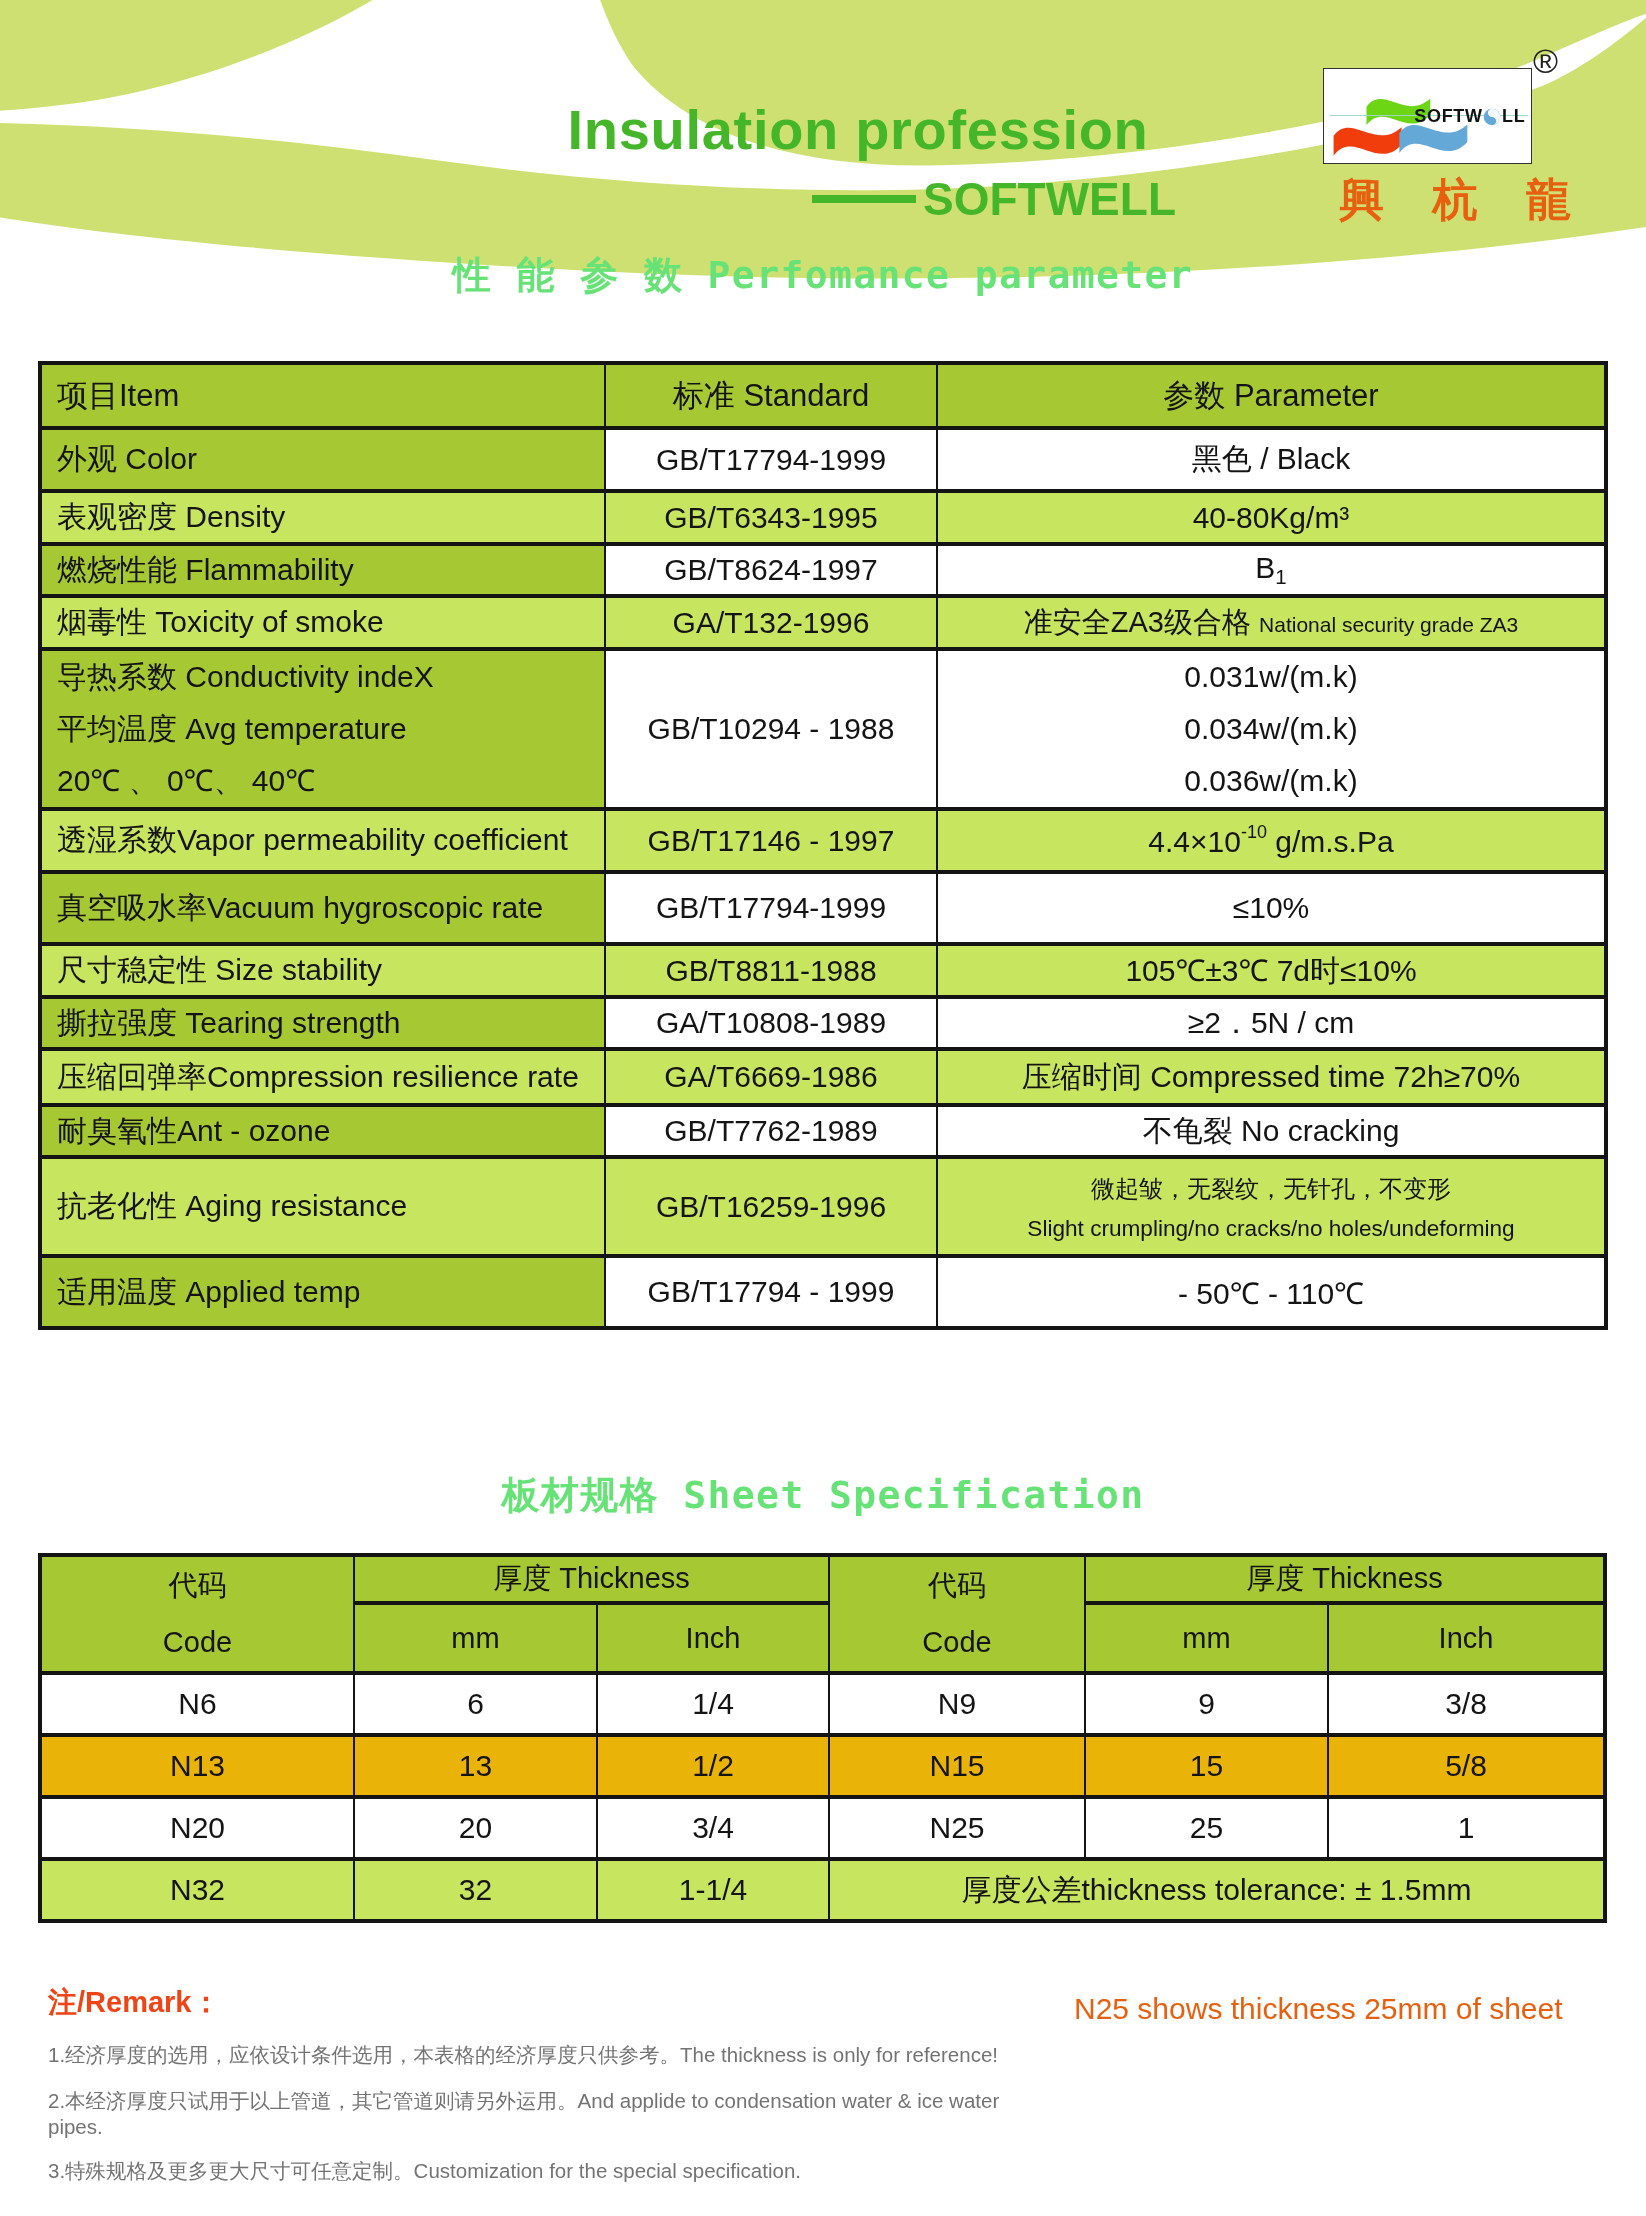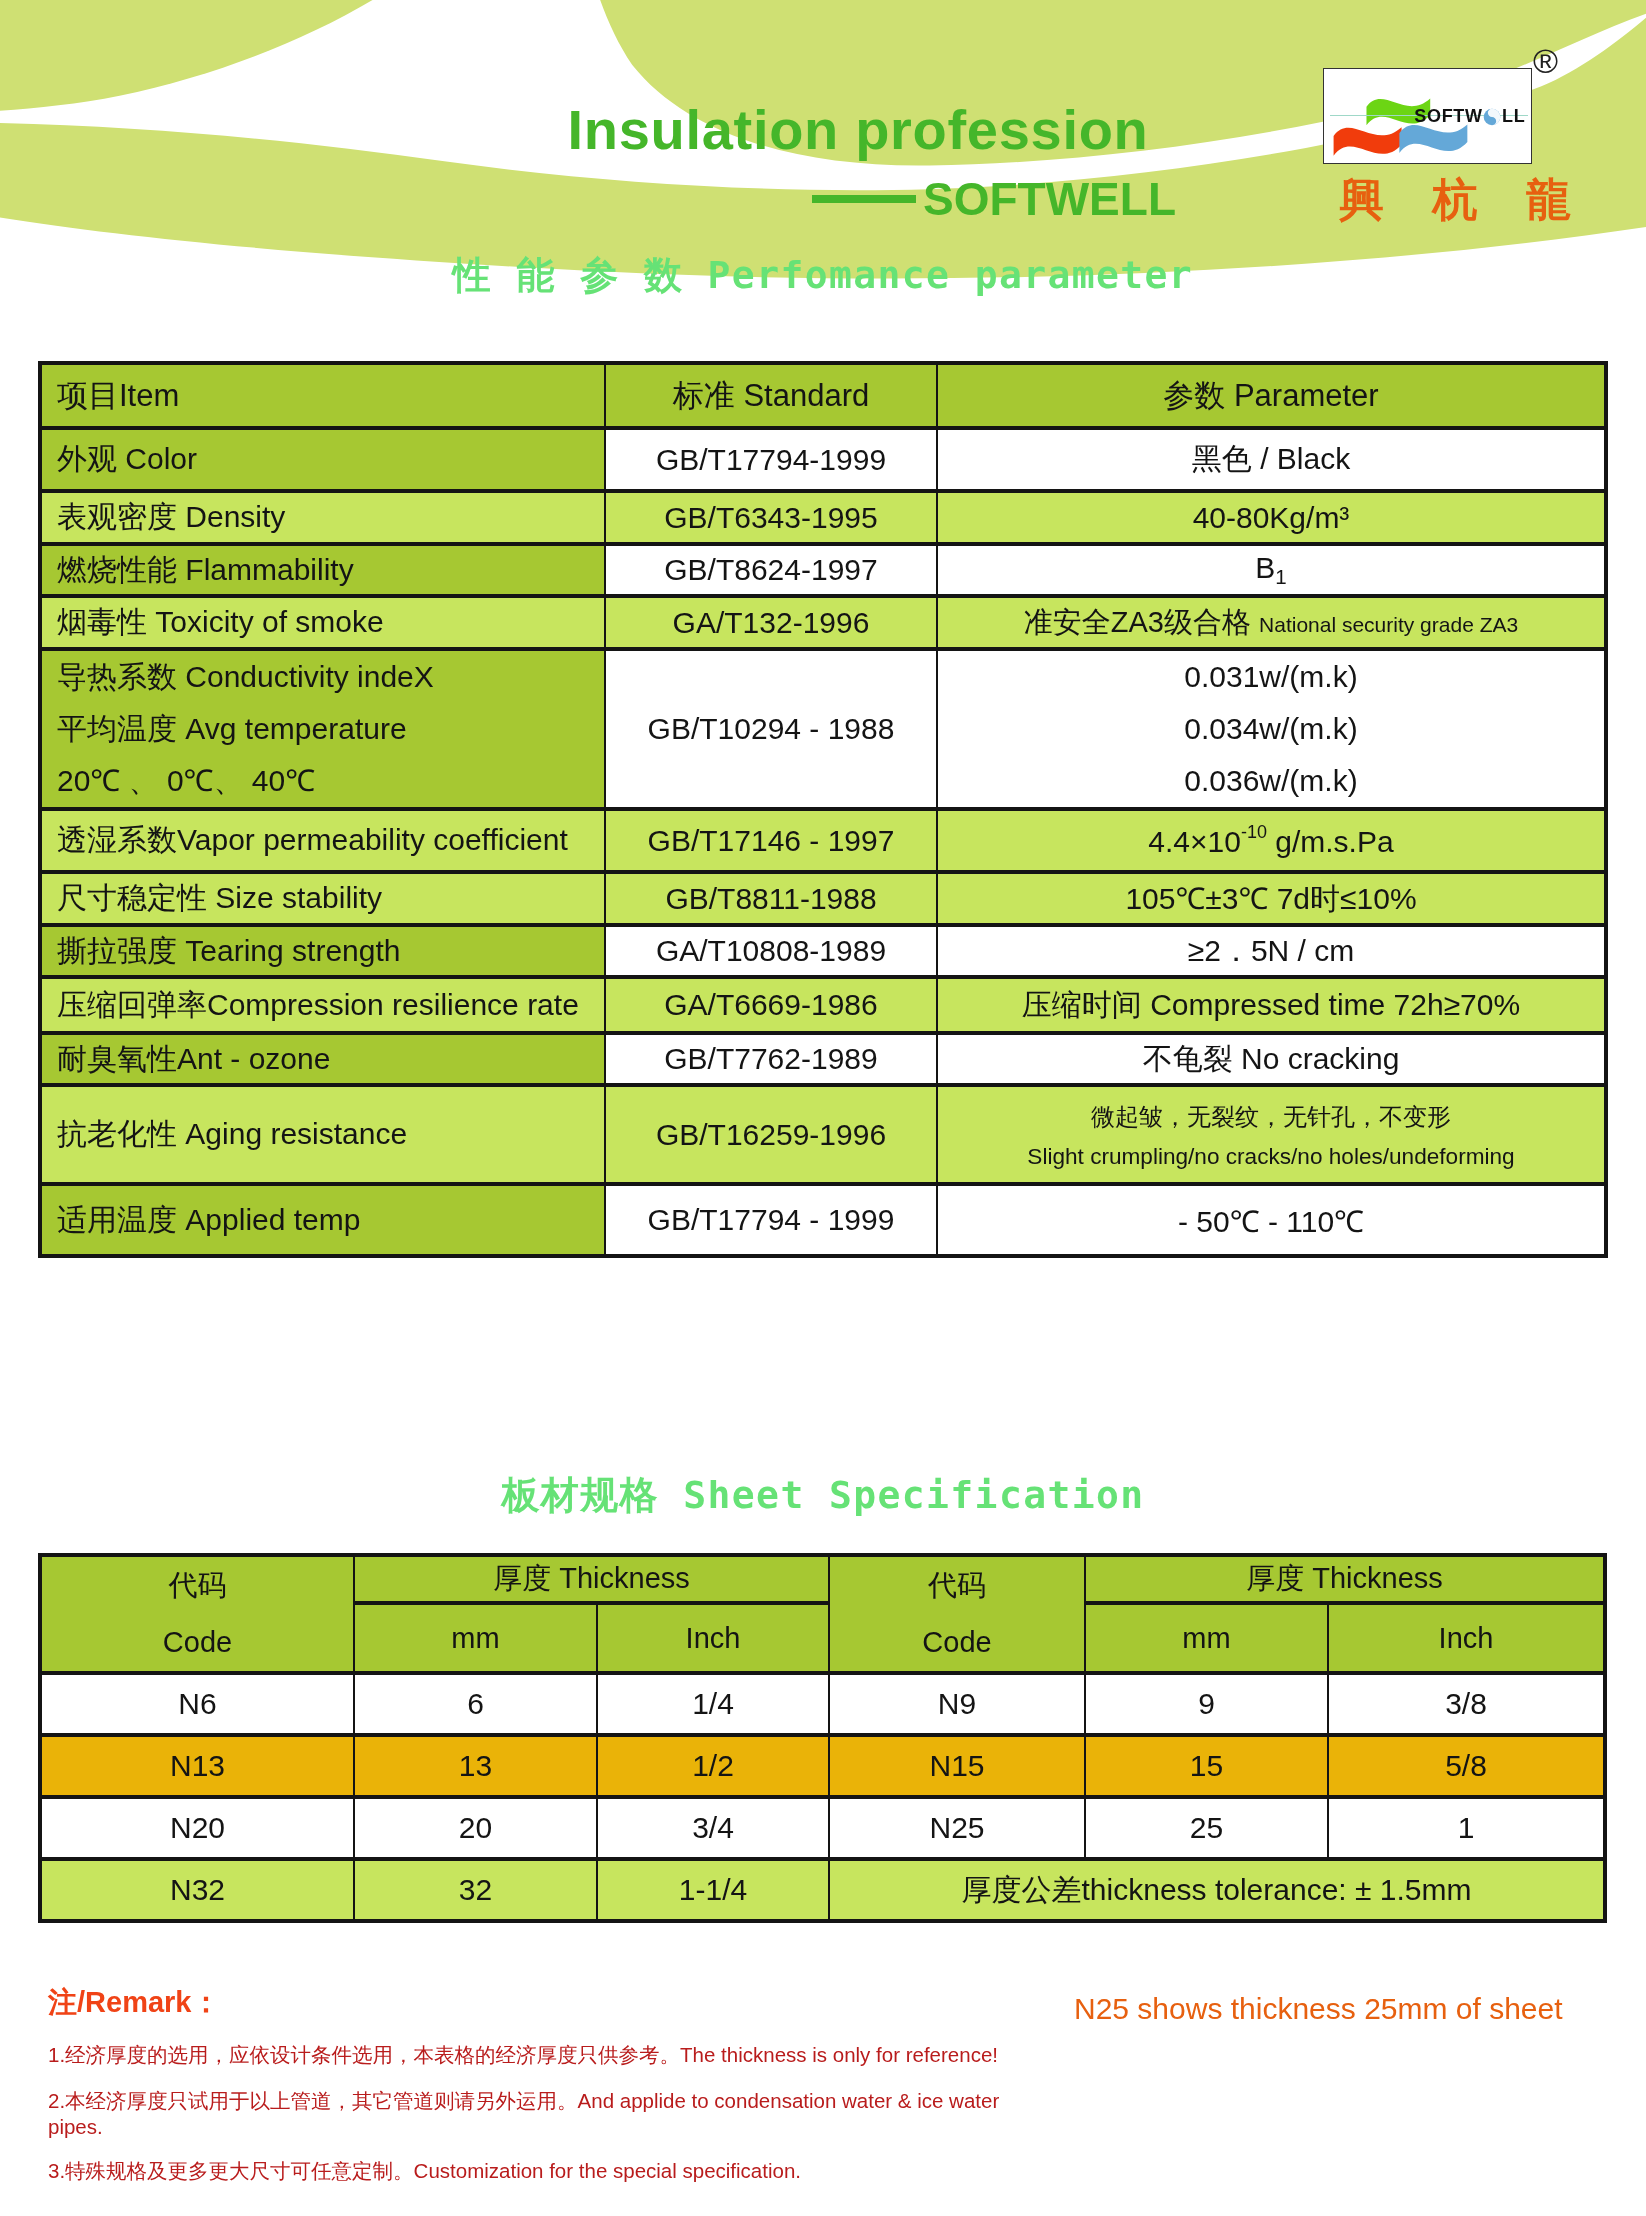--- a/index.html
+++ b/index.html
@@ -71,21 +71,21 @@
   .aging-l2 { font-size:22.6px; line-height:36px; }
   
   .spec td { font-size:30px; text-align:center; vertical-align:middle; background:#ffffff; }
   .spec tr.sh td { background:#a6c832; font-size:29px; }
   .spec tr.r1 td { background:#eab308; }
   .spec tr.r3 td { background:#c7e55e; }
   .spec .code-head div { line-height:57px; }
   
   .remarks { position:absolute; left:48px; top:1983px; width:998px; }
   .remark-label { color:#f04316; font-size:29px; font-weight:700; margin-bottom:18px; }
-  .remark-item { font-size:20.5px; color:#b91c1c; margin-bottom:18px; }
+  .remark-item { font-size:20.5px; color:#737373; margin-bottom:18px; }
   .star-note { position:absolute; left:1029px; top:1981px; width:608px; color:#e7600f; }
   .star-line { font-size:31px; font-weight:400; }
   .star-glyph { color:#e73214; font-size:27px; margin-right:13.7px; }
   .star-en { font-size:30px; margin-left:45px; margin-top:11px; }
 </style>
 </head>
 <body>
 
 <div class="page">
 
@@ -163,20 +163,25 @@
         <div>0.031w/(m.k)</div>
         <div>0.034w/(m.k)</div>
         <div>0.036w/(m.k)</div>
       </td>
     </tr>
     <tr class="rg">
       <td class="item small-item" style="height:63px">透湿系数Vapor permeability coefficient</td>
       <td class="std">GB/T17146 - 1997</td>
       <td class="par"><span>4.4×10</span><span class="sup">-10</span><span> g/m.s.Pa</span></td>
     </tr>
+    <tr class="rw">
+      <td class="item mid-item" style="height:72px">真空吸水率Vacuum hygroscopic rate</td>
+      <td class="std">GB/T17794-1999</td>
+      <td class="par">≤10%</td>
+    </tr>
     <tr class="rg">
       <td class="item" style="height:53px">尺寸稳定性 Size stability</td>
       <td class="std">GB/T8811-1988</td>
       <td class="par">105℃±3℃  7d时≤10%</td>
     </tr>
     <tr class="rw">
       <td class="item" style="height:52px">撕拉强度 Tearing strength</td>
       <td class="std">GA/T10808-1989</td>
       <td class="par">≥2．5N / cm</td>
     </tr>

